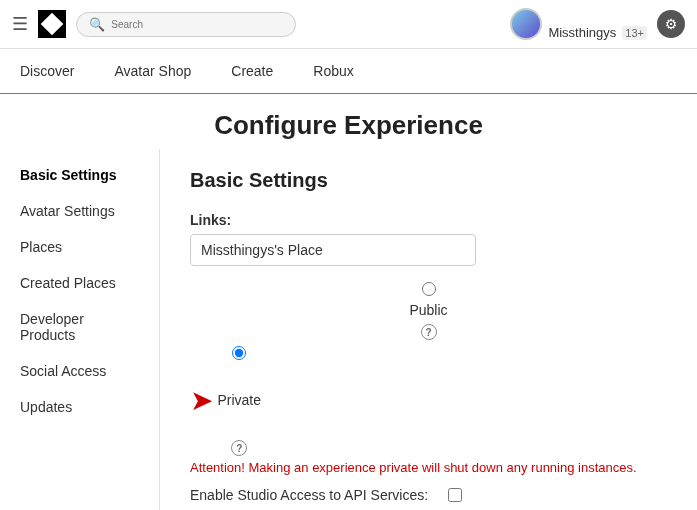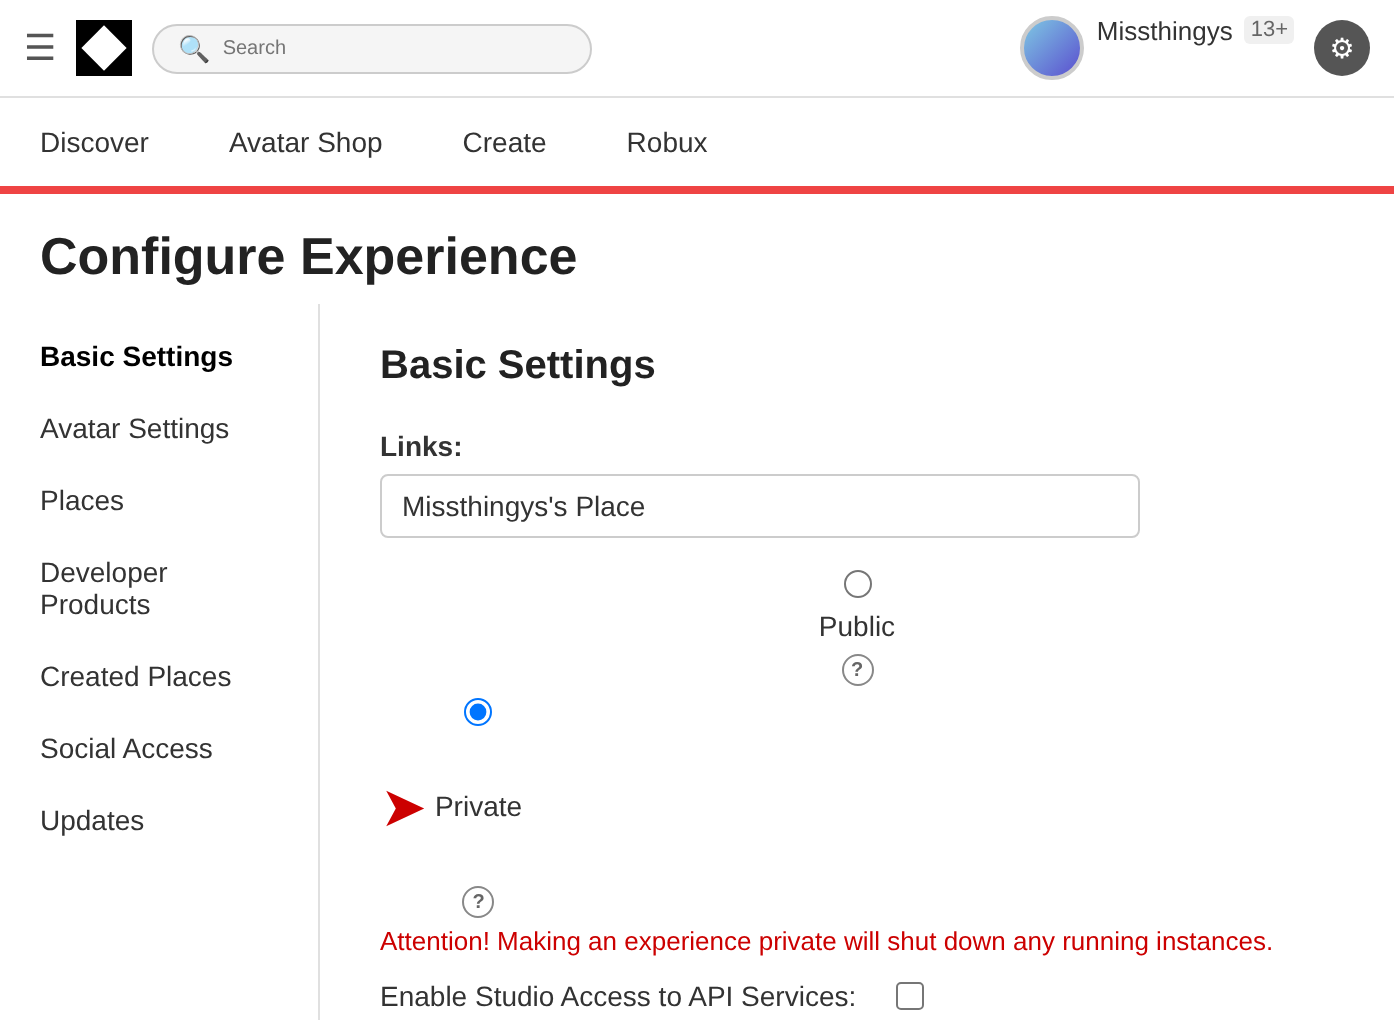--- a/index.html
+++ b/index.html
@@ -57,21 +57,21 @@
       color: #0f766e;
       width: 100%;
     }
     .top-bar-right {
       display: flex;
       align-items: center;
       gap: 10px;
     }
     .avatar-area {
       display: flex;
-      align-items: flex-start;
+      align-items: flex-end;
       gap: 6px;
     }
     .avatar-circle {
       width: 32px;
       height: 32px;
       border-radius: 50%;
       background: linear-gradient(135deg, #7ec8e3, #5b4fcf);
       border: 2px solid #ccc;
     }
     .username-text {
@@ -94,35 +94,36 @@
       align-items: center;
       justify-content: center;
       color: #fff;
       font-size: 14px;
     }
 
     
     .secondary-nav {
       display: flex;
       align-items: flex-start;
-      border-bottom: 4px solid #ef4444;
+      border-bottom: 1px solid #ef4444;
       padding: 10px 20px;
       gap: 40px;
     }
     .nav-item {
       font-size: 14px;
       color: #333;
       cursor: pointer;
       padding: 4px 0;
       text-decoration: none;
     }
 
     
     .page-title-area {
       padding: 16px 20px 8px 20px;
+      text-align: center;
     }
     .page-title {
       font-size: 26px;
       font-weight: bold;
       color: #222;
     }
 
     
     .main-layout {
       display: flex;
@@ -163,21 +164,21 @@
       margin-bottom: 16px;
     }
     .form-label {
       font-size: 14px;
       font-weight: bold;
       margin-bottom: 6px;
       display: block;
       color: #333;
     }
     .form-input {
-      width: 380px;
+      width: 286px;
       padding: 7px 10px;
       border: 1px solid #ccc;
       border-radius: 4px;
       font-size: 14px;
       color: #333;
       outline: none;
     }
 
     
     .privacy-group {
@@ -308,22 +309,22 @@
 <div class="page-title-area">
   <h1 class="page-title">Configure Experience</h1>
 </div>
 
 <div class="main-layout">
 
   <nav class="sidebar">
     <a class="sidebar-item active">Basic Settings</a>
     <a class="sidebar-item">Avatar Settings</a>
     <a class="sidebar-item">Places</a>
+    <a class="sidebar-item">Created Places</a>
     <a class="sidebar-item">Developer Products</a>
-    <a class="sidebar-item">Created Places</a>
     <a class="sidebar-item">Social Access</a>
     <a class="sidebar-item">Updates</a>
   </nav>
 
   <div class="content-area">
     <div class="section-title">Basic Settings</div>
 
     <div class="form-group">
       <label class="form-label">Links:</label>
       <input class="form-input" type="text" value="Missthingys's Place" style="">

